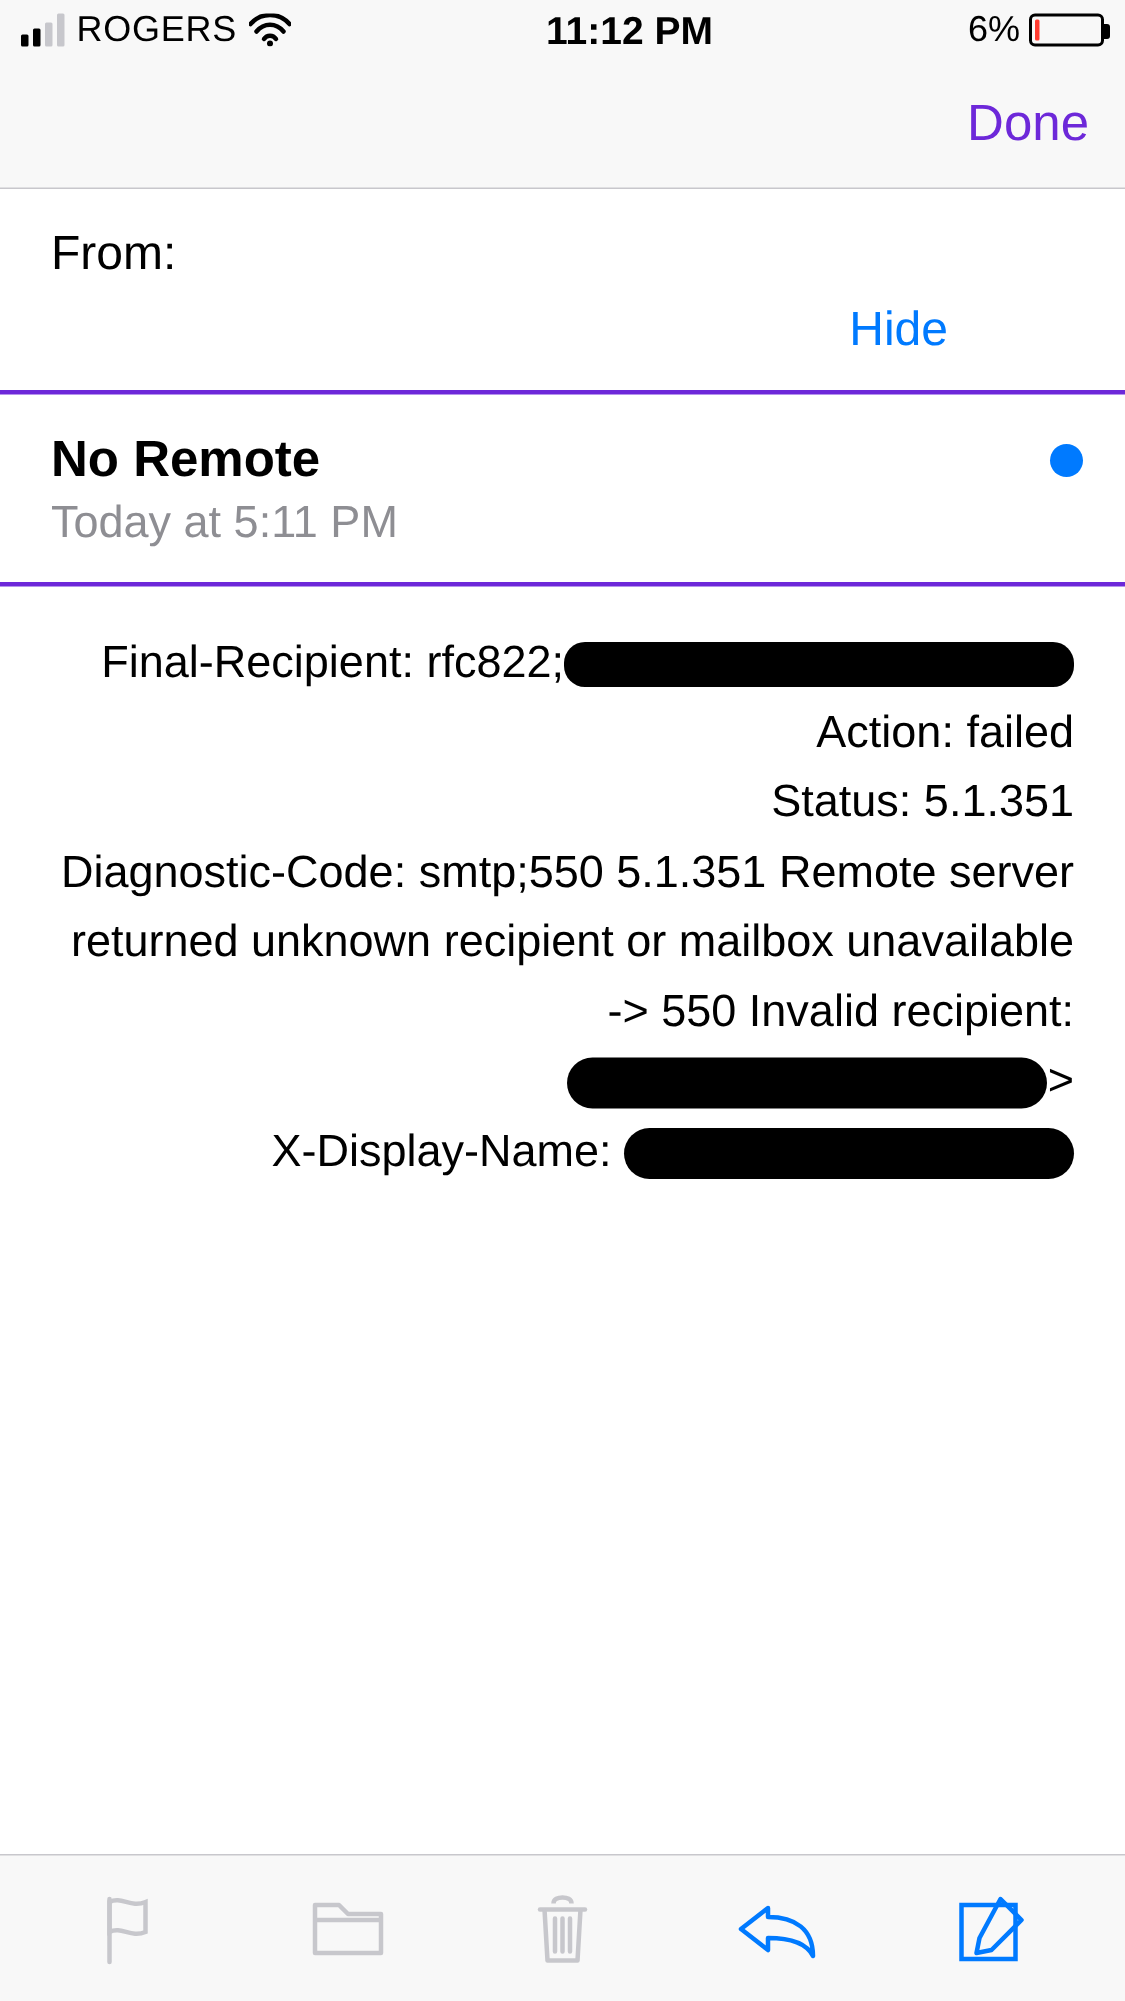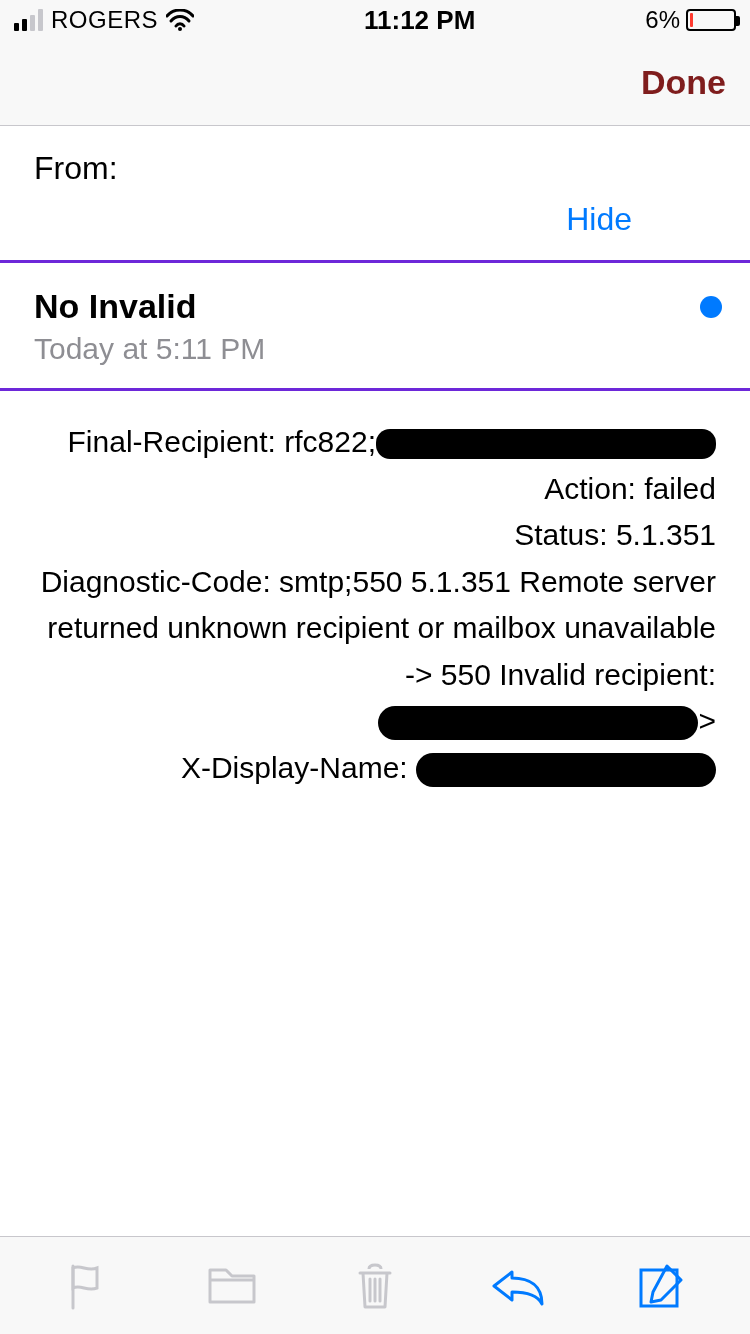--- a/index.html
+++ b/index.html
@@ -54,23 +54,23 @@
 
   
   .nav-bar {
     height: 86px;
     background: #f8f8f8;
     border-bottom: 1px solid #c8c7cc;
     display:flex; align-items:center; justify-content:flex-end;
     padding: 0 24px;
   }
   .done-btn {
-    color: #7f1d1d;
+    color: #6d28d9;
     font-size: 34px;
-    font-weight: 700;
+    font-weight: 400;
     cursor: pointer;
   }
   .section {
     padding: 24px 28px 22px 34px;
     border-bottom: 3px solid #6d28d9;
   }
   .from-label {
     font-size: 32px; color:#000;
   }
   .hide-row {
@@ -159,21 +159,21 @@
 
 <div class="section">
   <div class="from-label">From:</div>
   <div class="hide-row">
     <span class="hide-btn">Hide</span>
   </div>
 </div>
 
 <div class="section">
   <div class="subject-row">
-    <span class="subject-text">No Invalid</span>
+    <span class="subject-text">No Remote</span>
     <span class="unread-dot"></span>
   </div>
   <div class="date-text">Today at 5:11 PM</div>
 </div>
 
 <div class="body-section">
   <span class="body-line">
     <span>Final-Recipient: rfc822;</span><span class="redact r1"></span>
   </span>
   <span class="body-line">Action: failed</span>

